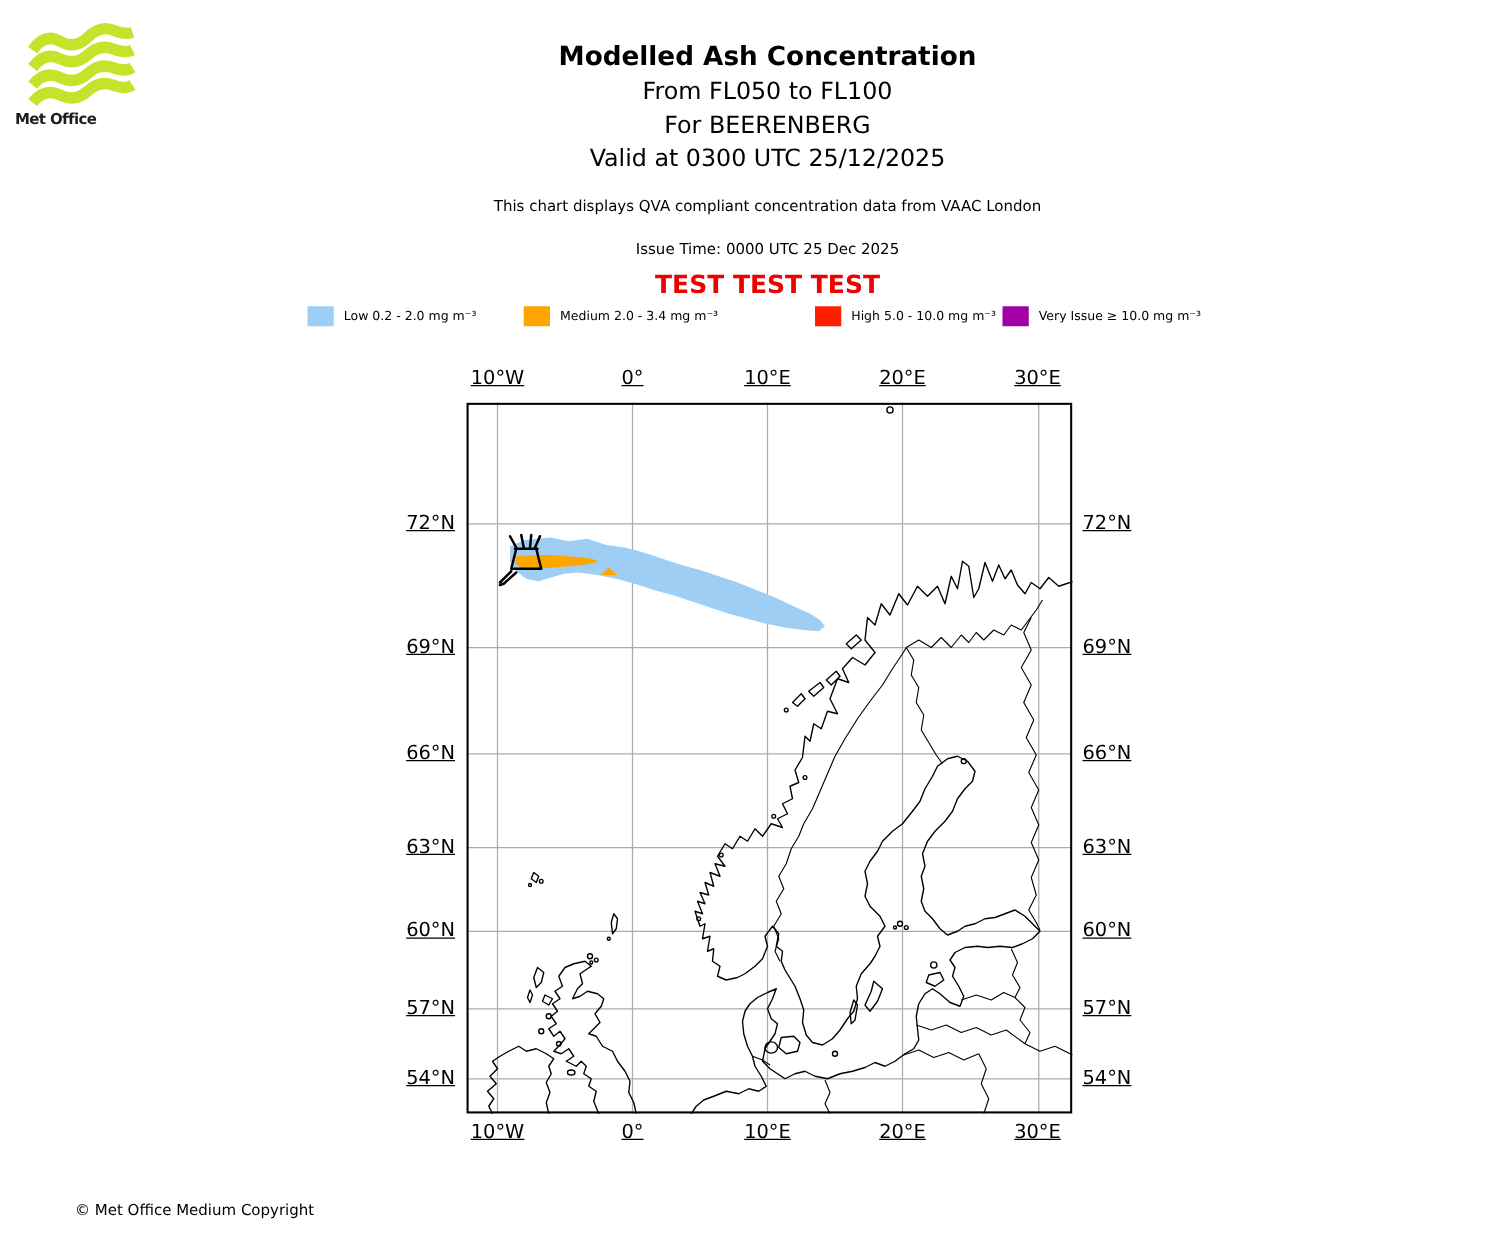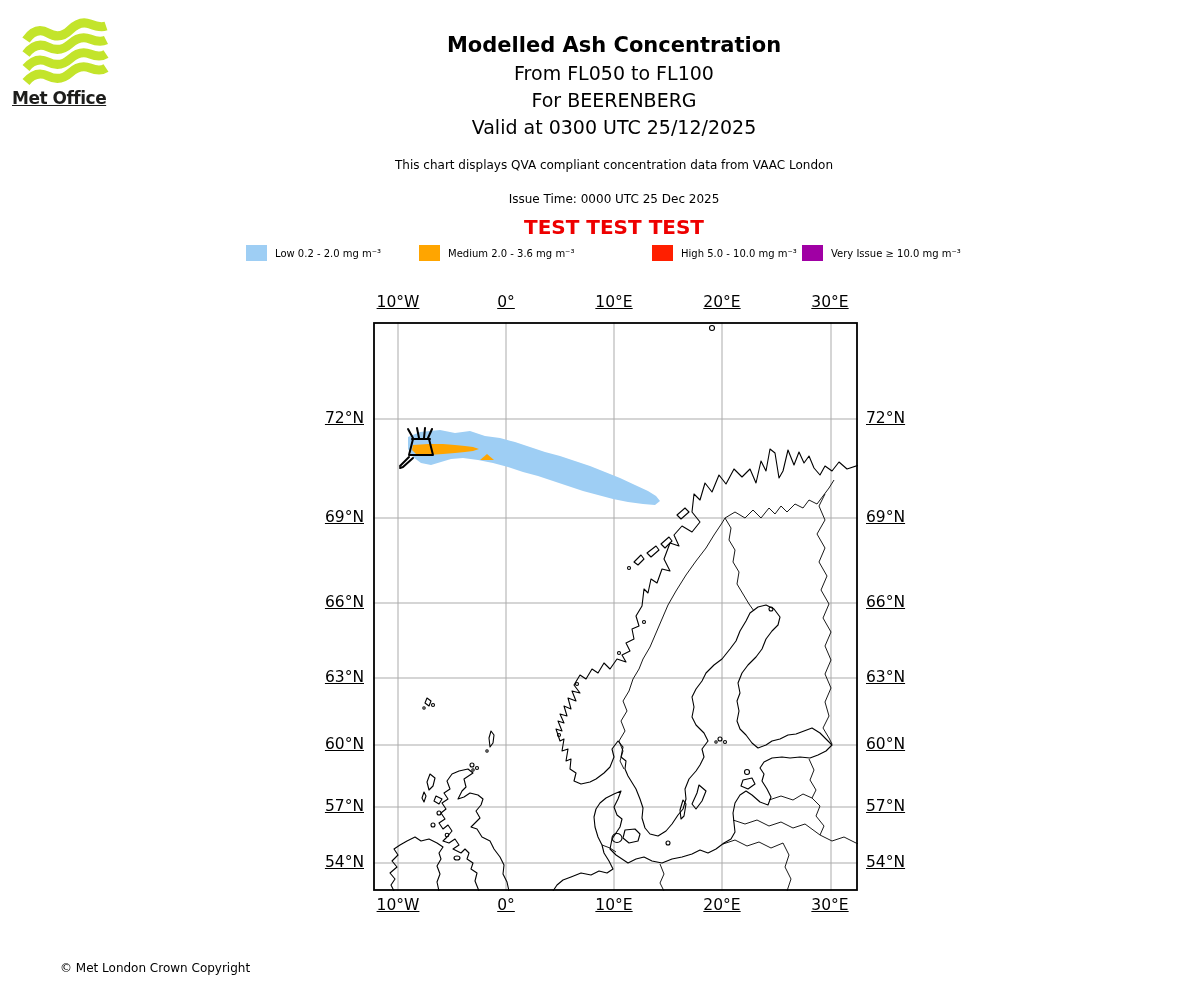--- a/index.html
+++ b/index.html
@@ -2,21 +2,21 @@
 <html><head>
 <meta charset="utf-8">
 <style>
   html,body{margin:0;padding:0;background:#ffffff;}
   #page{position:relative;width:1200px;height:1000px;background:#ffffff;overflow:hidden;
         font-family:"DejaVu Sans","Liberation Sans",sans-serif;color:#000;}
 
   
   #logo{position:absolute;left:12px;top:18px;width:110px;height:95px;}
   #logo .waves{display:block;}
-  #logo .logo-text{font-size:17px;font-weight:bold;letter-spacing:-0.5px;color:#1d1d1b;margin-top:0px;text-decoration:underline;}
+  #logo .logo-text{font-size:12px;font-weight:bold;letter-spacing:-0.5px;color:#1d1d1b;margin-top:0px;}
 
   
   .title-block{position:absolute;left:0;top:30px;width:1228px;text-align:center;}
   .title-main{font-size:21px;font-weight:bold;line-height:30px;}
   .title-sub{font-size:19px;line-height:27px;}
   .desc{position:absolute;left:0;top:158px;width:1228px;text-align:center;font-size:12px;}
   .issue{position:absolute;left:0;top:192px;width:1228px;text-align:center;font-size:12px;}
   .test-banner{position:absolute;left:0;top:215px;width:1228px;text-align:center;
                font-size:20px;font-weight:bold;}
 
@@ -62,21 +62,21 @@
   <div class="desc">This chart displays QVA compliant concentration data from VAAC London</div>
   <div class="issue">Issue Time: 0000 UTC 25 Dec 2025</div>
   <div class="test-banner" style="color: rgb(238, 0, 0);">TEST TEST TEST</div>
 
   <div class="legend-item" style="left:246px">
     <span class="legend-swatch" style="background-color: rgb(158, 206, 244);"></span>
     <span class="legend-label">Low 0.2 - 2.0 mg m⁻³</span>
   </div>
   <div class="legend-item" style="left:419px">
     <span class="legend-swatch" style="background-color: rgb(255, 165, 0);"></span>
-    <span class="legend-label">Medium 2.0 - 3.6 mg m⁻³</span>
+    <span class="legend-label">Medium 2.0 - 3.4 mg m⁻³</span>
   </div>
   <div class="legend-item" style="left:652px">
     <span class="legend-swatch" style="background-color: rgb(255, 31, 0);"></span>
     <span class="legend-label">High 5.0 - 10.0 mg m⁻³</span>
   </div>
   <div class="legend-item" style="left:802px">
     <span class="legend-swatch" style="background-color: rgb(160, 0, 164);"></span>
     <span class="legend-label">Very Issue  ≥  10.0 mg m⁻³</span>
   </div>
 
@@ -245,14 +245,14 @@
         <path d="M51,116 L52,106"></path>
         <path d="M55,116 L59,107"></path>
         <path d="M36,135 L27,144"></path>
         <path d="M40,136 L30,145 L27,146"></path>
       </g>
 
       <rect x="1" y="1" width="483" height="567" fill="none" stroke="#000" stroke-width="1.8"></rect>
     </svg>
   </div>
 
-  <div class="footer">© Met London Crown Copyright</div>
+  <div class="footer">© Met Office Medium Copyright</div>
 </div>
 
 </body></html>

